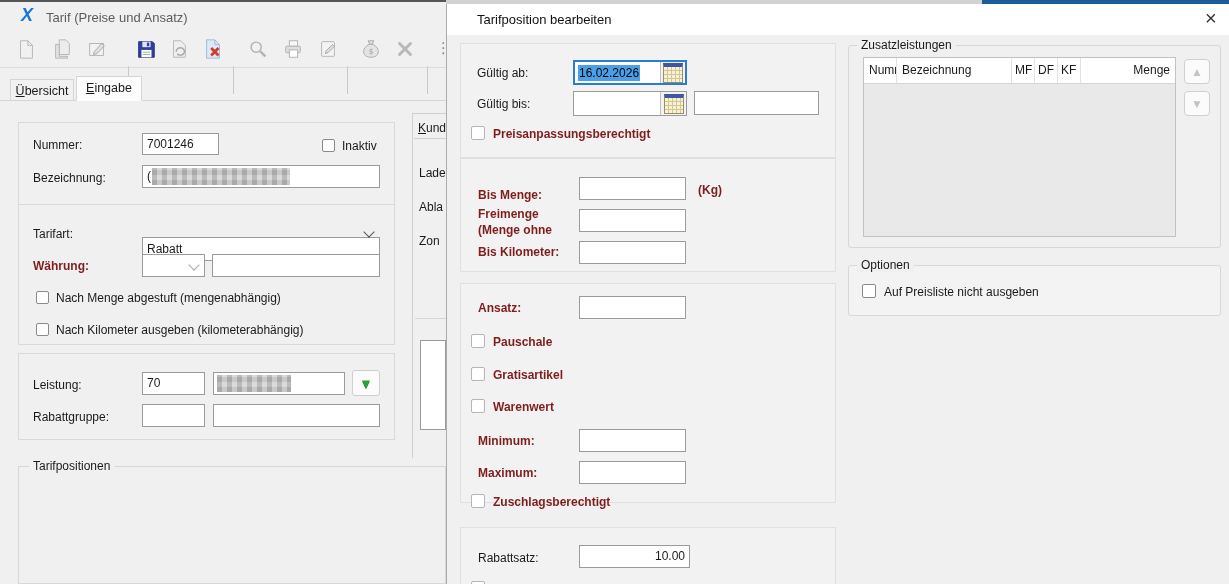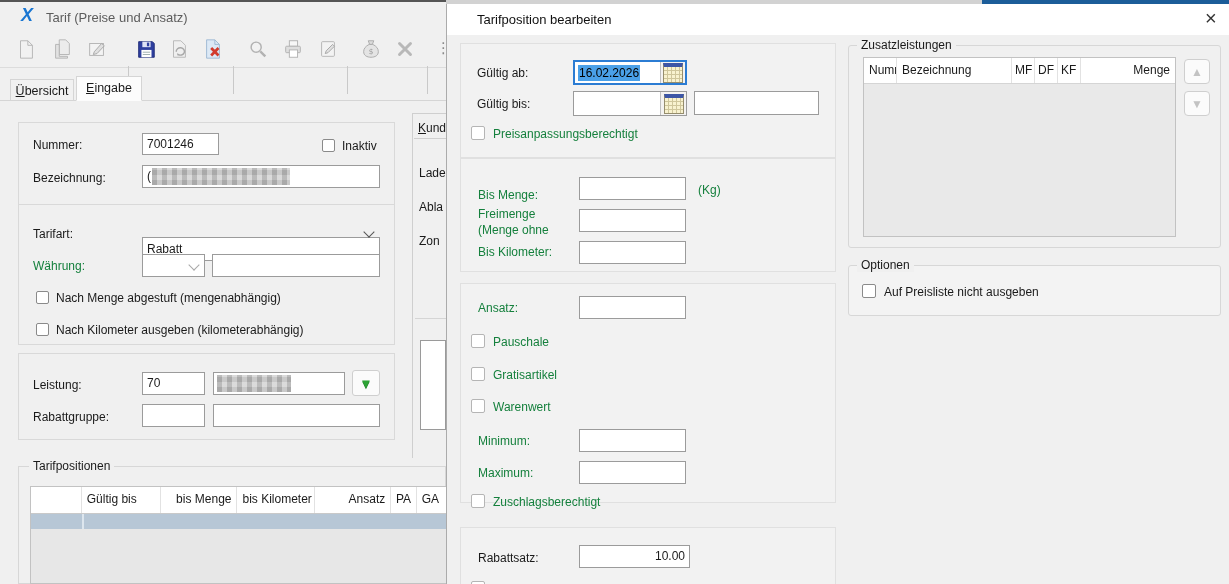--- a/index.html
+++ b/index.html
@@ -1,21 +1,21 @@
 <!DOCTYPE html>
 <html><head>
 <meta charset="utf-8">
 <style>
   html,body{margin:0;padding:0;background:#e8e8e8;}
   #screen{position:relative;width:1229px;height:584px;overflow:hidden;
     font-family:"Liberation Sans","DejaVu Sans",sans-serif;font-size:12px;color:#1a1a1a;
     background:#f0f0f0;}
   .abs{position:absolute;}
   .lbl{position:absolute;white-space:nowrap;}
-  .gray{color:#15803d;}
+  .gray{color:#7f1d1d;font-weight:bold;}
   .field{position:absolute;background:#fff;border:1px solid #9b9b9b;box-sizing:border-box;
     font-size:12px;line-height:20px;padding:0 4px;overflow:hidden;white-space:nowrap;}
   .cb{position:absolute;width:13px;height:13px;background:#fff;border:1px solid #8a8a8a;
     border-radius:2px;box-sizing:border-box;}
   .chev{position:absolute;width:7px;height:7px;border-right:1.5px solid #555;
     border-bottom:1.5px solid #555;transform:rotate(45deg);}
   .groupbox{position:absolute;border:1px solid #d9d9d9;box-sizing:border-box;}
   .fieldset{position:absolute;border:1px solid #d7d7d7;border-radius:3px;box-sizing:border-box;}
   .legend{position:absolute;top:-8px;left:8px;background:#f0f0f0;padding:0 4px;white-space:nowrap;}
   .pix{position:absolute;background-image:
@@ -176,35 +176,20 @@
     <div class="arrowbtn" style="left:352px;top:370px;width:28px;height:26px;border-radius:3px;">
       <span style="color:#2da335;font-size:13px;text-shadow:0 1px 0 #1b7a26;">▼</span>
     </div>
     <div class="lbl" style="left:33px;top:410px;">Rabattgruppe:</div>
     <div class="field" style="left:142px;top:404px;width:63px;height:23px;"></div>
     <div class="field" style="left:213px;top:404px;width:167px;height:23px;"></div>
 
     <div class="fieldset" style="left:18px;top:466px;width:428px;height:118px;border-radius:0;">
       <span class="legend" style="left:10px;">Tarifpositionen</span>
     </div>
-    <div class="abs" style="left:30px;top:486px;width:416px;height:98px;border:1px solid #c2c2c2;border-right:none;box-sizing:border-box;background:#e7e7e7;">
-      <div style="display:flex;height:26px;background:#fff;border-bottom:1px solid #c9c9c9;">
-        <div class="thead-cell" style="width:52px;"></div>
-        <div class="thead-cell" style="width:81px;">Gültig bis</div>
-        <div class="thead-cell r" style="width:79px;">bis Menge</div>
-        <div class="thead-cell r" style="width:80px;">bis Kilometer</div>
-        <div class="thead-cell r" style="width:78px;">Ansatz</div>
-        <div class="thead-cell c" style="width:26px;padding:0 2px;">PA</div>
-        <div class="thead-cell" style="width:30px;border-right:none;">GA</div>
-      </div>
-      <div style="display:flex;height:15px;background:#b7c7d6;">
-        <div style="width:51px;border-right:2px solid #dde6ee;"></div>
-        <div style="flex:1;"></div>
-      </div>
-    </div>
 
     <div class="abs" style="left:412px;top:113px;width:1px;height:345px;background:#cfcfcf;"></div>
     <div class="abs" style="left:412px;top:113px;width:34px;height:1px;background:#cfcfcf;"></div>
     <div class="lbl" style="left:418px;top:121px;">
       <span class="accel">K</span><span>und</span>
     </div>
     <div class="abs" style="left:414px;top:138px;width:32px;height:1px;background:#cfcfcf;"></div>
     <div class="lbl" style="left:419px;top:166px;">Lade</div>
     <div class="lbl" style="left:419px;top:200px;">Abla</div>
     <div class="lbl" style="left:419px;top:234px;">Zon</div>

